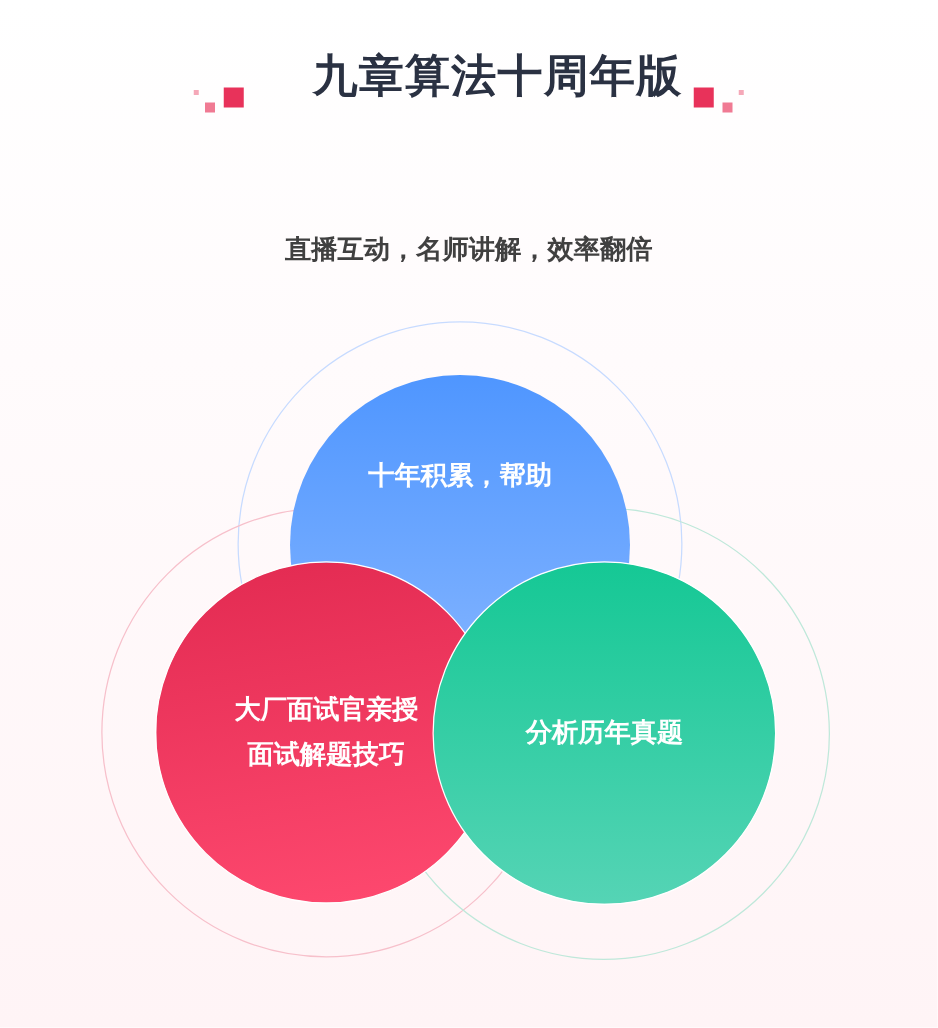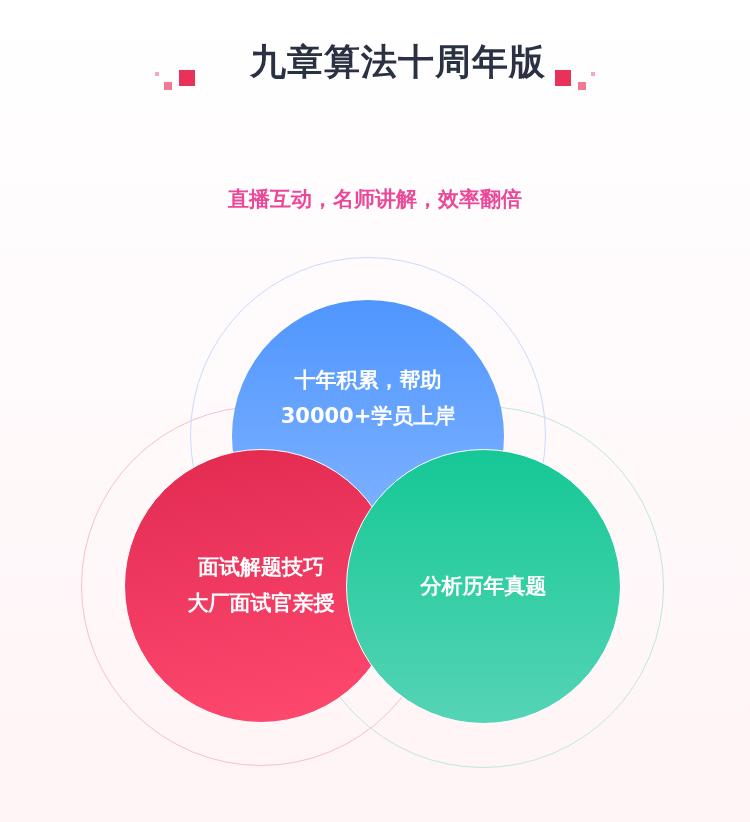--- a/index.html
+++ b/index.html
@@ -22,21 +22,21 @@
     .deco { position: absolute; }
     .sq { position: absolute; }
     .deco-left { left: 150px; top: 66px; width: 50px; height: 30px; }
     .deco-right { left: 550px; top: 66px; width: 50px; height: 30px; }
     .sq-big { background: #e8325a; width: 16px; height: 16px; }
     .sq-mid { background: #f07a93; width: 8px; height: 8px; }
     .sq-tiny { background: #f5a8b8; width: 4px; height: 4px; }
 
     .subtitle {
       position: absolute; left: 0; top: 184px; width: 750px; text-align: center;
-      color: #ec4899; font-weight: bold; font-size: 21px; line-height: 30px;
+      color: #404040; font-weight: bold; font-size: 21px; line-height: 30px;
     }
 
     .ring {
       position: absolute; border-radius: 50%; box-sizing: border-box;
       background: transparent;
     }
     .ring-blue { left: 190px; top: 257px; width: 356px; height: 356px; border: 1.5px solid #c7dbff; }
     .ring-red { left: 81px; top: 406px; width: 360px; height: 360px; border: 1.5px solid #f7c0cb; }
     .ring-green { left: 302px; top: 406px; width: 362px; height: 362px; border: 1.5px solid #bfe8da; }
 
@@ -82,27 +82,26 @@
   <div class="title-line title-1">九章算法十周年版</div>
 
   <div class="subtitle">直播互动，名师讲解，效率翻倍</div>
 
   <div class="ring ring-blue"></div>
   <div class="ring ring-red"></div>
   <div class="ring ring-green"></div>
 
   <div class="circle circle-blue">
     <span class="line">十年积累，帮助</span>
-    <span class="line">30000+学员上岸</span>
   </div>
 
   <div class="circle circle-red">
     <div class="txt">
+      <span class="line">大厂面试官亲授</span>
       <span class="line">面试解题技巧</span>
-      <span class="line">大厂面试官亲授</span>
     </div>
   </div>
 
   <div class="circle circle-green">
     <div class="txt">
       <span class="line">分析历年真题</span>
     </div>
   </div>
 
 </div>

